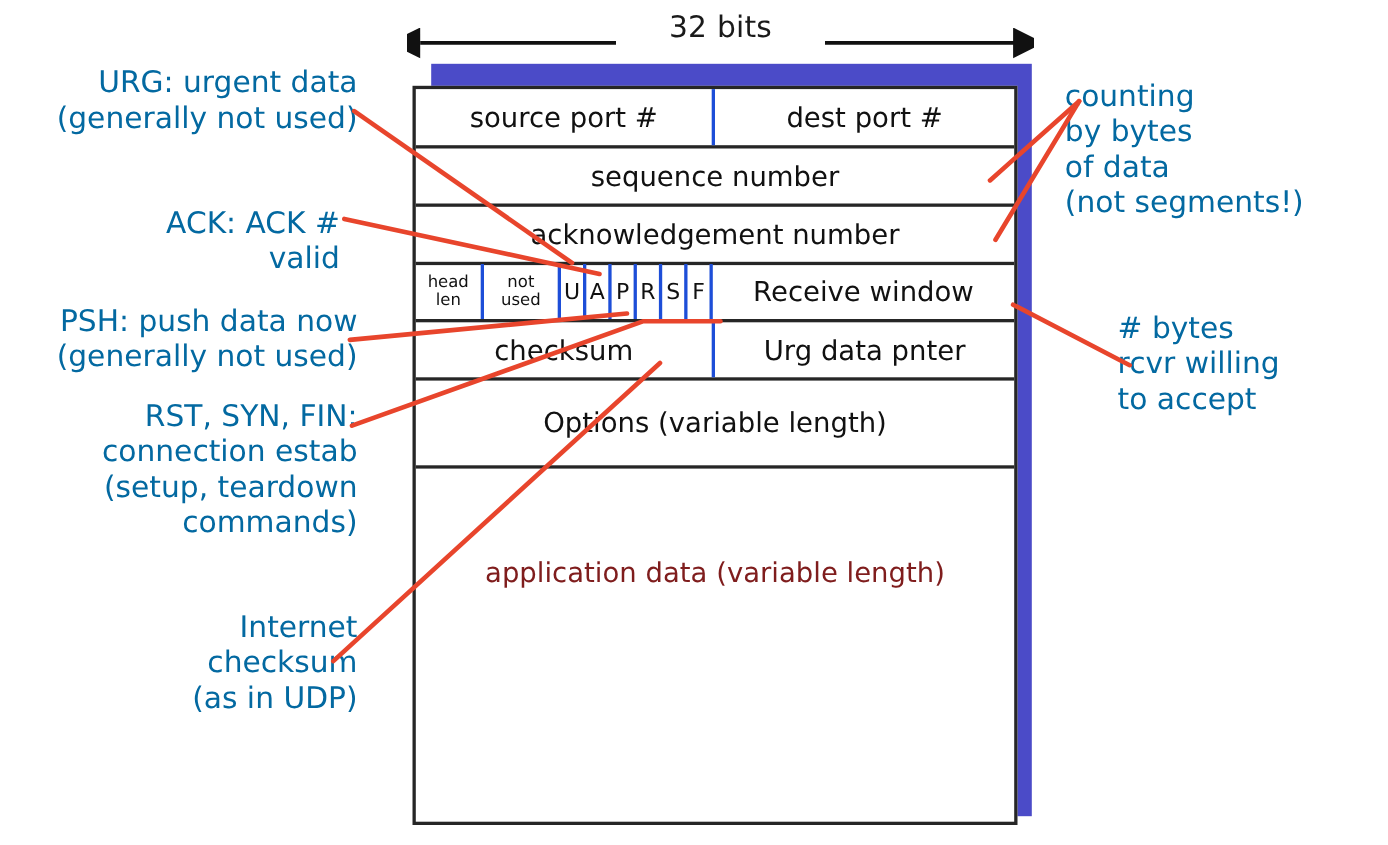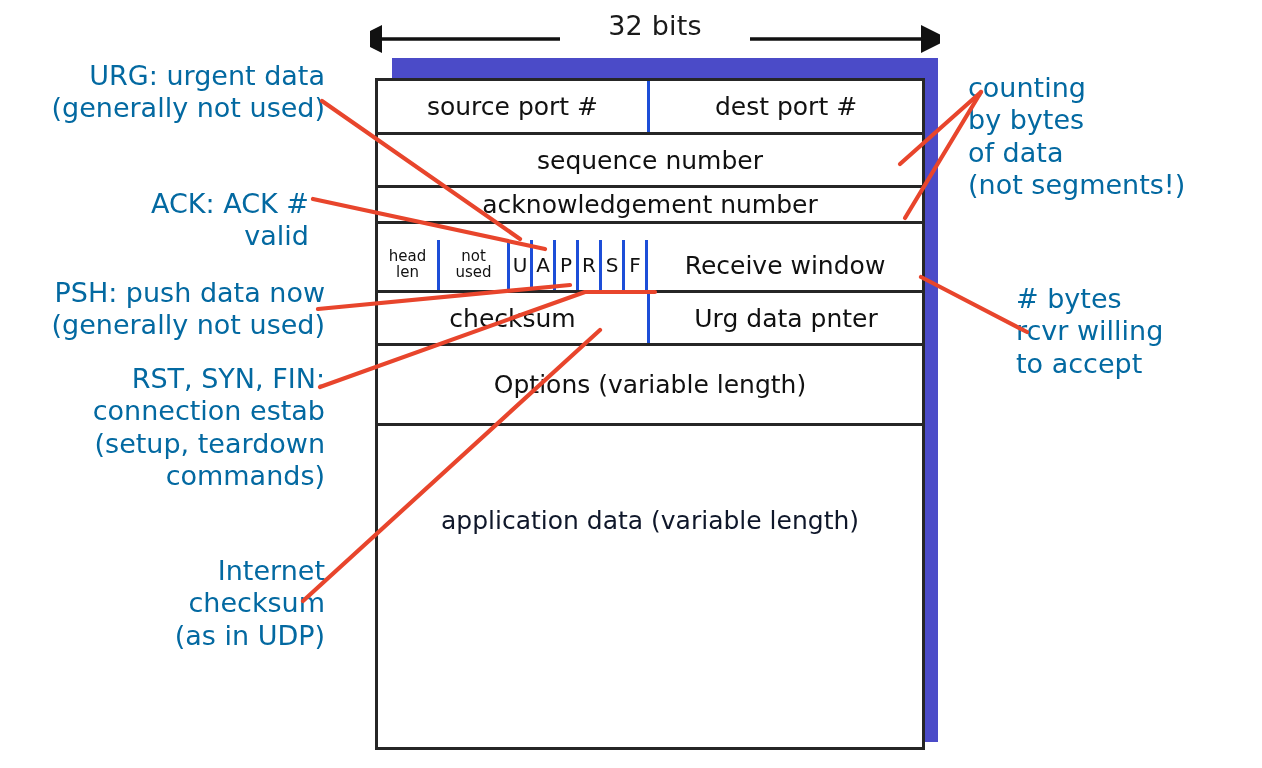--- a/index.html
+++ b/index.html
@@ -73,42 +73,42 @@
     color: #111111;
     white-space: nowrap;
     overflow: hidden;
   }
   .bdr-b { border-bottom: 3px solid #262626; }
   .bdr-r { border-right: 3px solid #1d4ed8; }
 
   
   #row-ports      { top: 0px;   height: 54px; }
   #row-seq        { top: 54px;  height: 53px; }
-  #row-ack        { top: 107px; height: 36px; text-align: center; }
+  #row-ack        { top: 107px; height: 53px; text-align: center; }
   #row-flags      { top: 159px; height: 53px; }
   #row-checksum   { top: 212px; height: 53px; }
   #row-options    { top: 265px; height: 80px; }
   #row-appdata    { top: 345px; height: 321px; }
 
   .half-left  { width: 275px; }
   .half-right { width: 275px; }
   .full       { width: 100%; }
 
   
   .flag-headlen { width: 62px;  font-size: 15px; line-height: 1.05; flex-direction: column; }
   .flag-notused { width: 70px;  font-size: 15px; line-height: 1.05; flex-direction: column; }
   .flag-bit     { width: 23px;  font-size: 20px; }
   .recv-window  { flex: 1; font-size: 25px; }
 
   #row-appdata .appdata-inner {
     width: 100%;
     text-align: center;
     font-size: 25px;
     line-height: 1.34;
-    color: #0f172a;
+    color: #7f1d1d;
     margin-top: 78px;
   }
 
   
   .annot {
     position: absolute;
     font-size: 27px;
     line-height: 1.20;
     color: #0369a1;
     white-space: pre-line;

